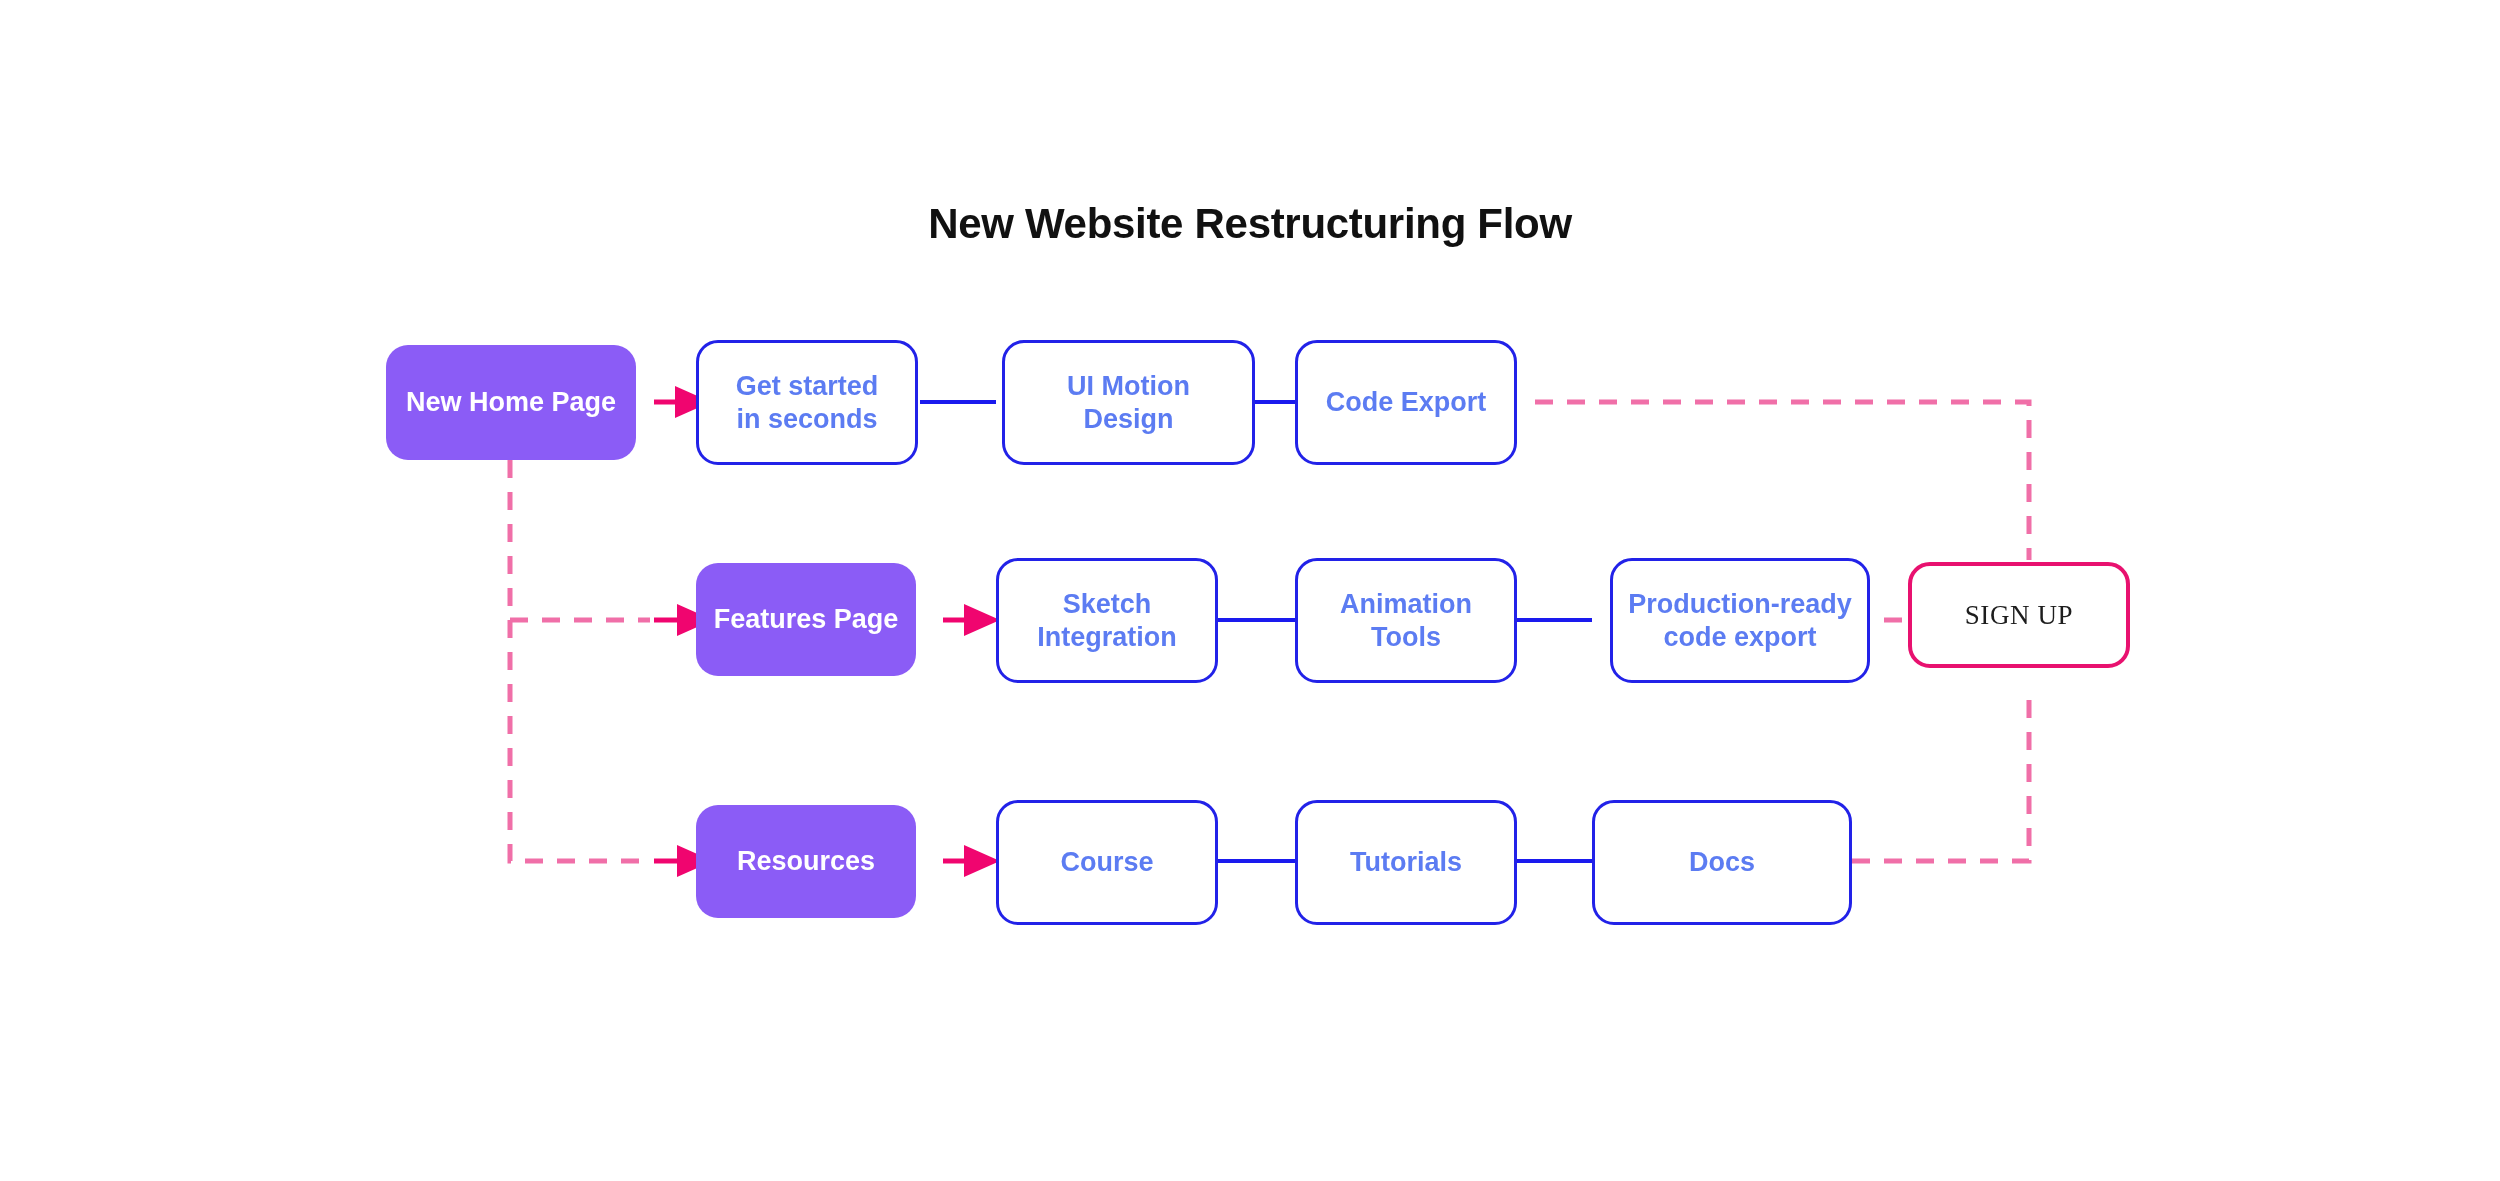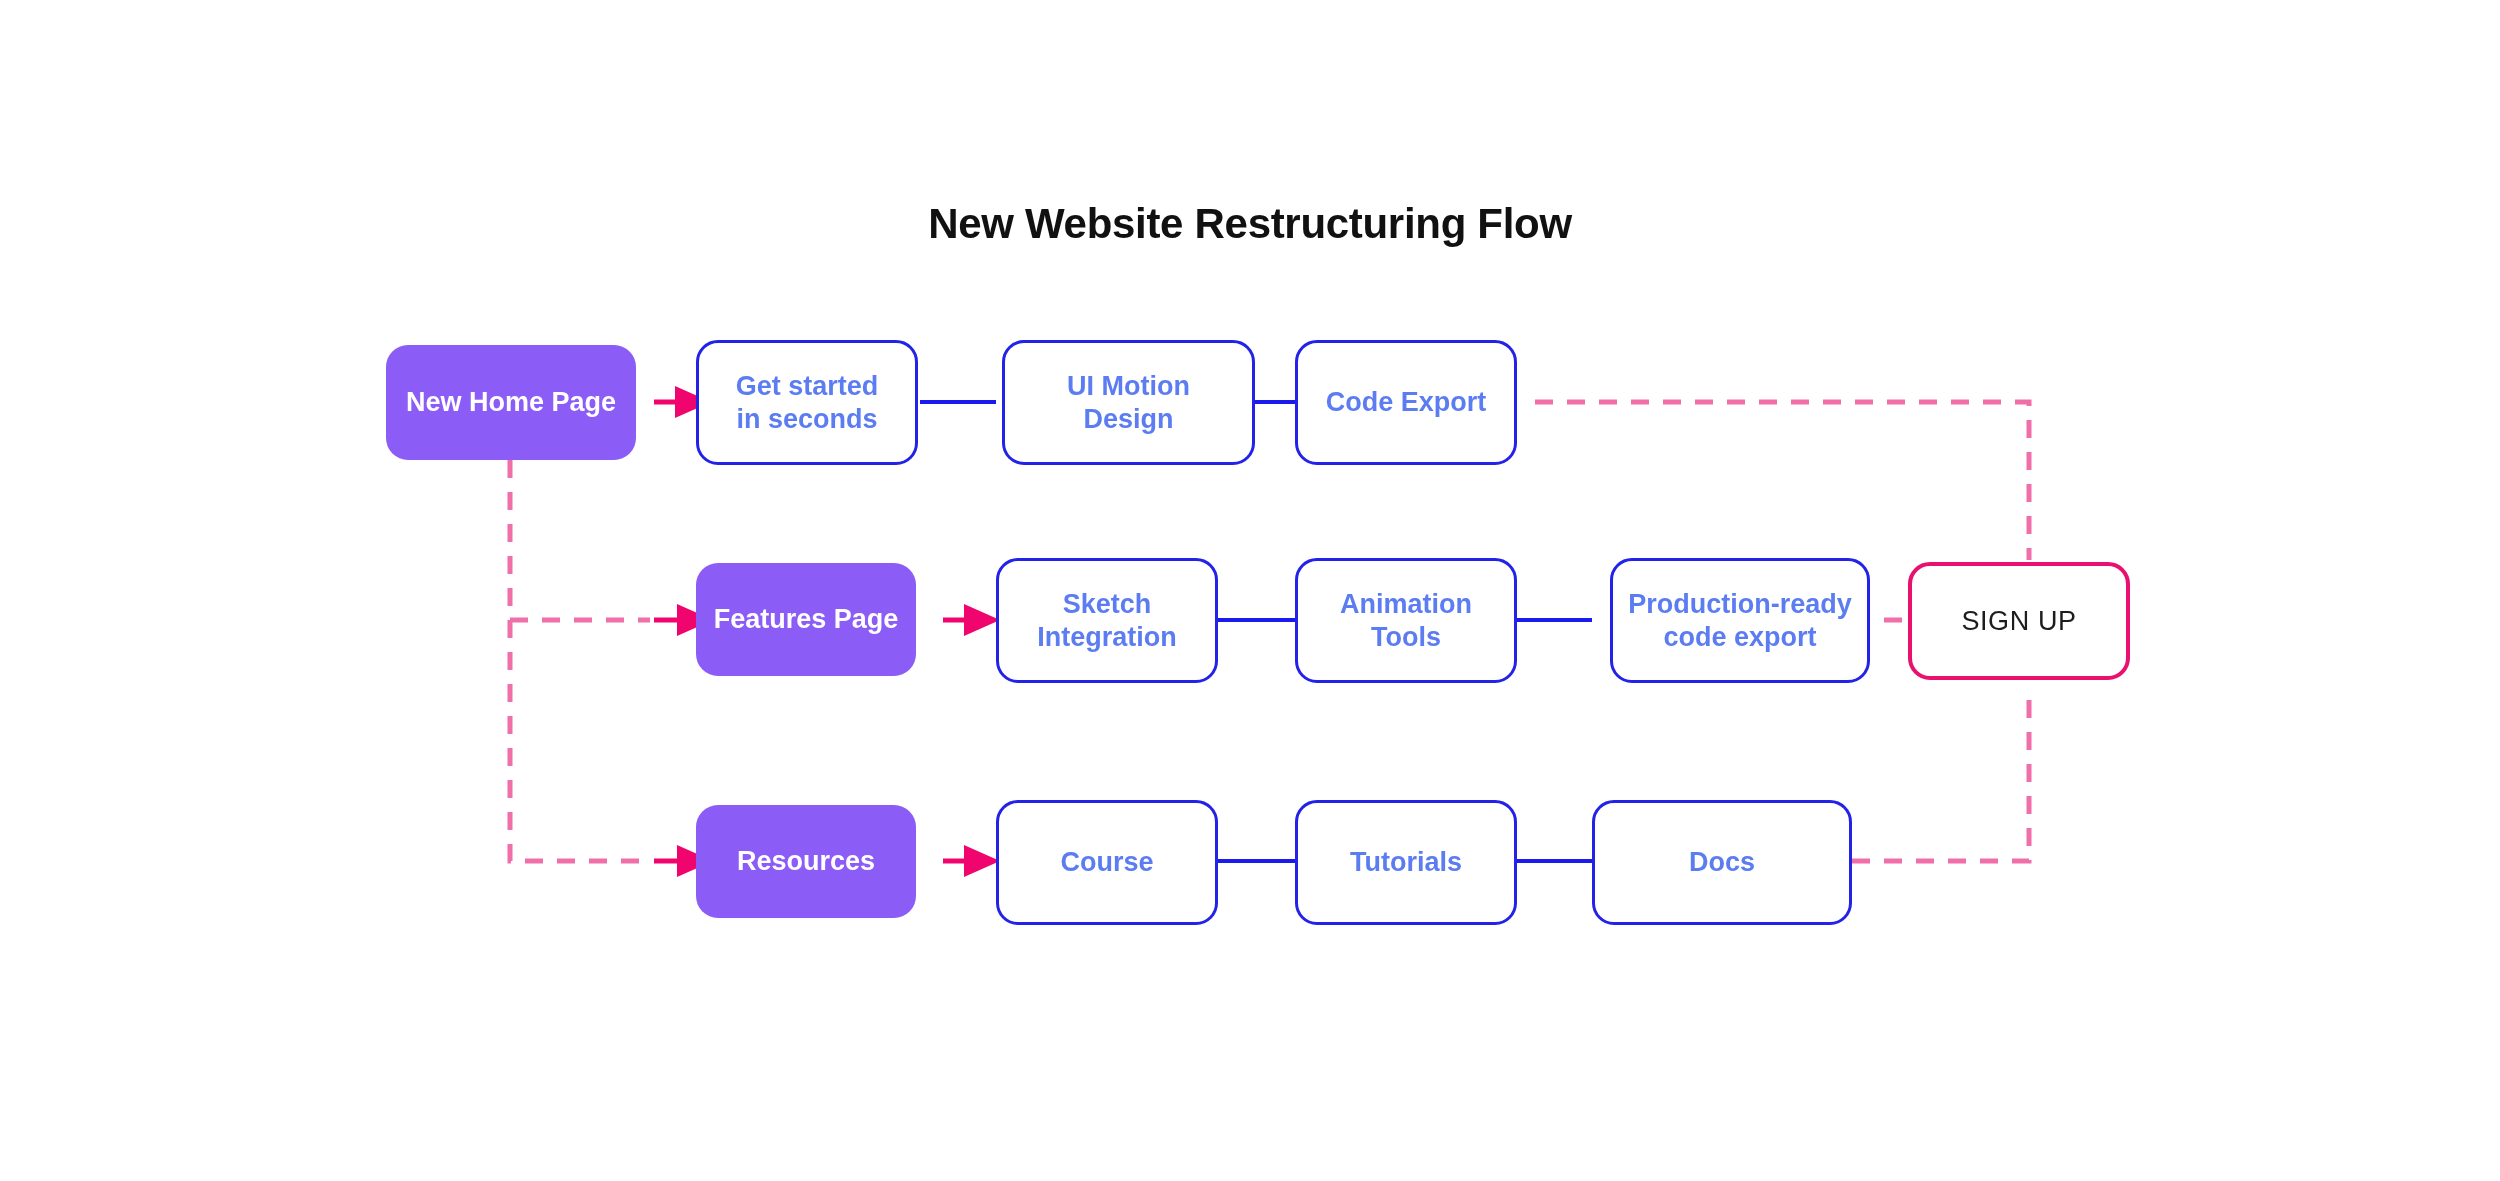--- a/index.html
+++ b/index.html
@@ -157,21 +157,21 @@
 Integration</div>
 
   <div class="node node-primary" style="left:696px; top:563px; width:220px; height:113px;">Features Page</div>
 
   <div class="node node-outline" style="left:1295px; top:558px; width:222px; height:125px;">Animation
 Tools</div>
 
   <div class="node node-outline" style="left:1592px; top:558px; width:260px; height:125px;margin-left:18px;">Production-ready
 code export</div>
 
-  <div class="node node-cta" style="left:1908px; top:562px; width:222px; height:118px;">SIGN UP</div>
+  <div class="node node-cta" style="left:1908px; top:562px; width:222px; height:106px;font-family:Liberation Serif, serif;">SIGN UP</div>
 
   <div class="node node-primary" style="left:696px; top:805px; width:220px; height:113px;">Resources</div>
 
   <div class="node node-outline" style="left:996px; top:800px; width:222px; height:125px;">Course</div>
 
   <div class="node node-outline" style="left:1295px; top:800px; width:222px; height:125px;text-align:right;">Tutorials</div>
 
   <div class="node node-outline" style="left:1592px; top:800px; width:260px; height:125px;">Docs</div>
 
 </div>

